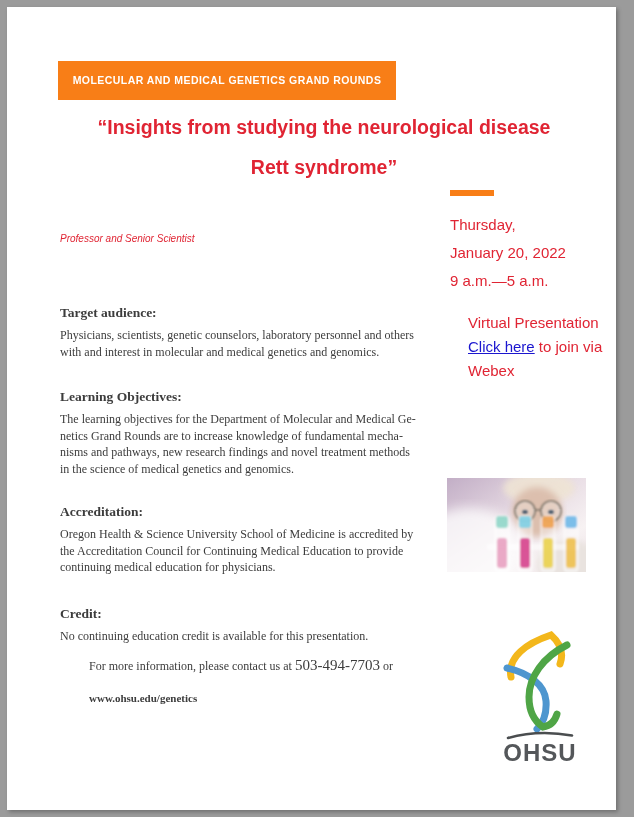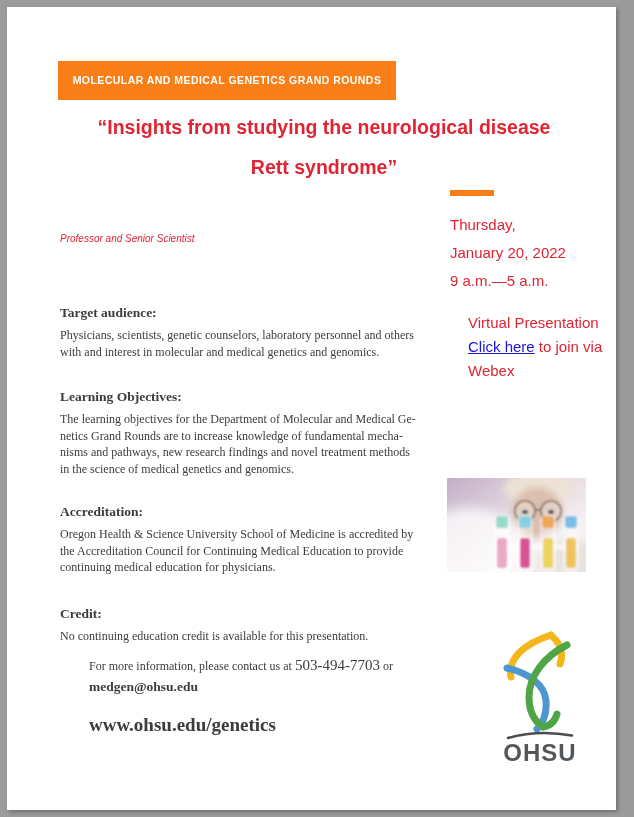--- a/index.html
+++ b/index.html
@@ -27,21 +27,21 @@
          font-family:"Liberation Serif", serif; color:#3C3C3C; }
   .sec h3 { font-size:13.5px; font-weight:bold; margin-bottom:6px;
             font-family:"Liberation Serif", serif; }
   .sec p  { font-size:12px; line-height:16.5px; white-space:pre-line; }
 
   .contact { position:absolute; left:53px; top:648px; width:402px;
              font-family:"Liberation Serif", serif; color:#3C3C3C;margin-left:29px; }
   .contact .line1  { font-size:12px; line-height:20px; }
   .contact .phone  { font-size:15px; }
   .contact .email  { font-size:13.5px; font-weight:bold; line-height:22px; }
-  .contact .web    { font-size:19px;  font-weight:bold; margin-top:16px; }
+  .contact .web    { font-size:11px;  font-weight:bold; margin-top:16px; }
 
   .accent-bar { position:absolute; left:443px; top:183px; width:44px; height:6px;
                 background:#F87E17; }
   .schedule { position:absolute; left:443px; top:204px; color:#E02433;
               font-size:15px; line-height:28px; }
   .virtual  { position:absolute; left:461px; top:304px; width:150px; color:#E02433;
               font-size:15px; line-height:24px; }
   .virtual .join { white-space:pre-line; }
   .virtual a { color:#1B16CF; text-decoration:underline; }
 
@@ -87,21 +87,20 @@
 
     <section class="sec" style="top:599px">
       <h3>Credit:</h3>
       <p>No continuing education credit is available for this presentation.</p>
     </section>
 
     <div class="contact">
       <div class="line1">
         <span>For more information, please contact us at </span><span class="phone">503-494-7703</span><span> or</span>
       </div>
-      <div class="email">medgen@ohsu.edu</div>
       <div class="web">www.ohsu.edu/genetics</div>
     </div>
 
     <div class="accent-bar"></div>
 
     <div class="schedule">
       <div>Thursday,</div>
       <div>January 20, 2022</div>
       <div>9 a.m.—5 a.m.</div>
     </div>

